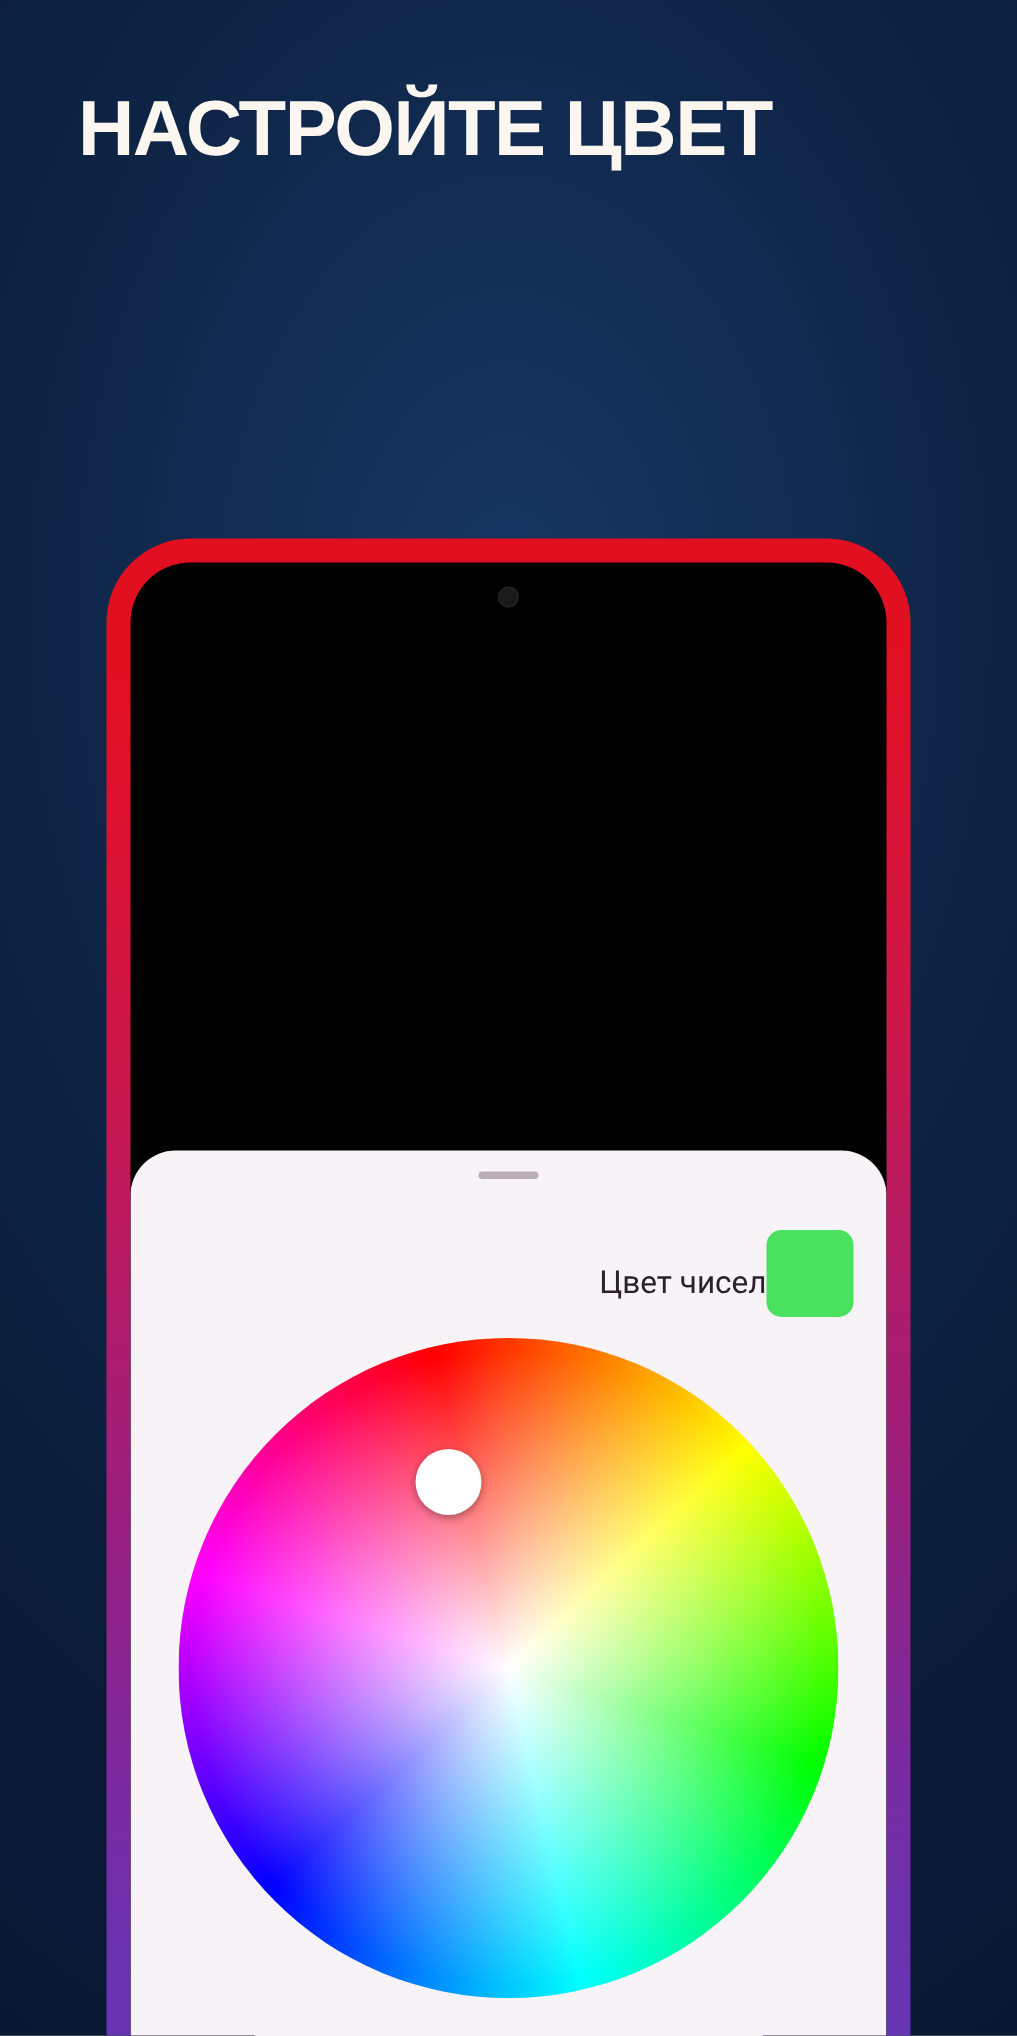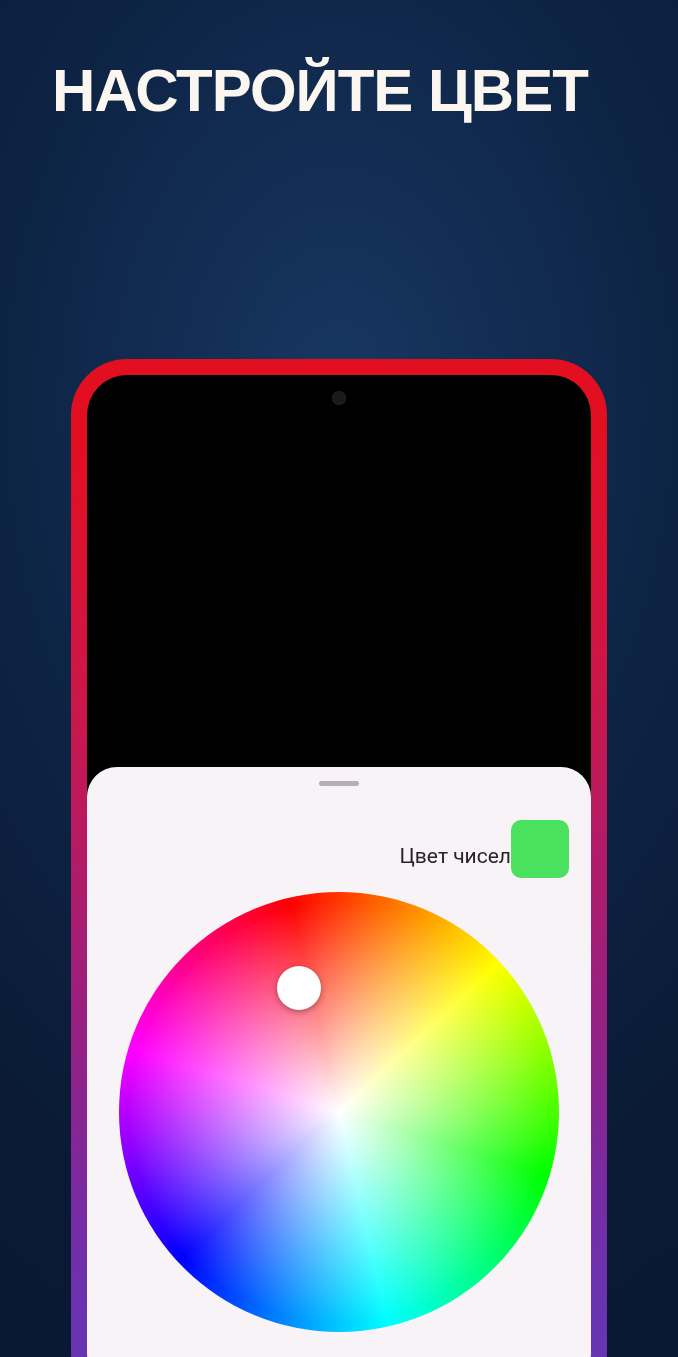--- a/index.html
+++ b/index.html
@@ -10,21 +10,21 @@
     position: relative;
   }
 
   .headline {
     position: absolute;
     top: 62px;
     left: 52px;
     right: 16px;
     color: #fbf6f0;
     font-weight: 900;
-    font-size: 60px;
+    font-size: 52px;
     line-height: 0.95;
     letter-spacing: -1px;
     font-family: "Arial Black", Arial, sans-serif;
   }
 
   
   .phone-frame {
     position: absolute;
     left: 71px;
     top: 359px;

